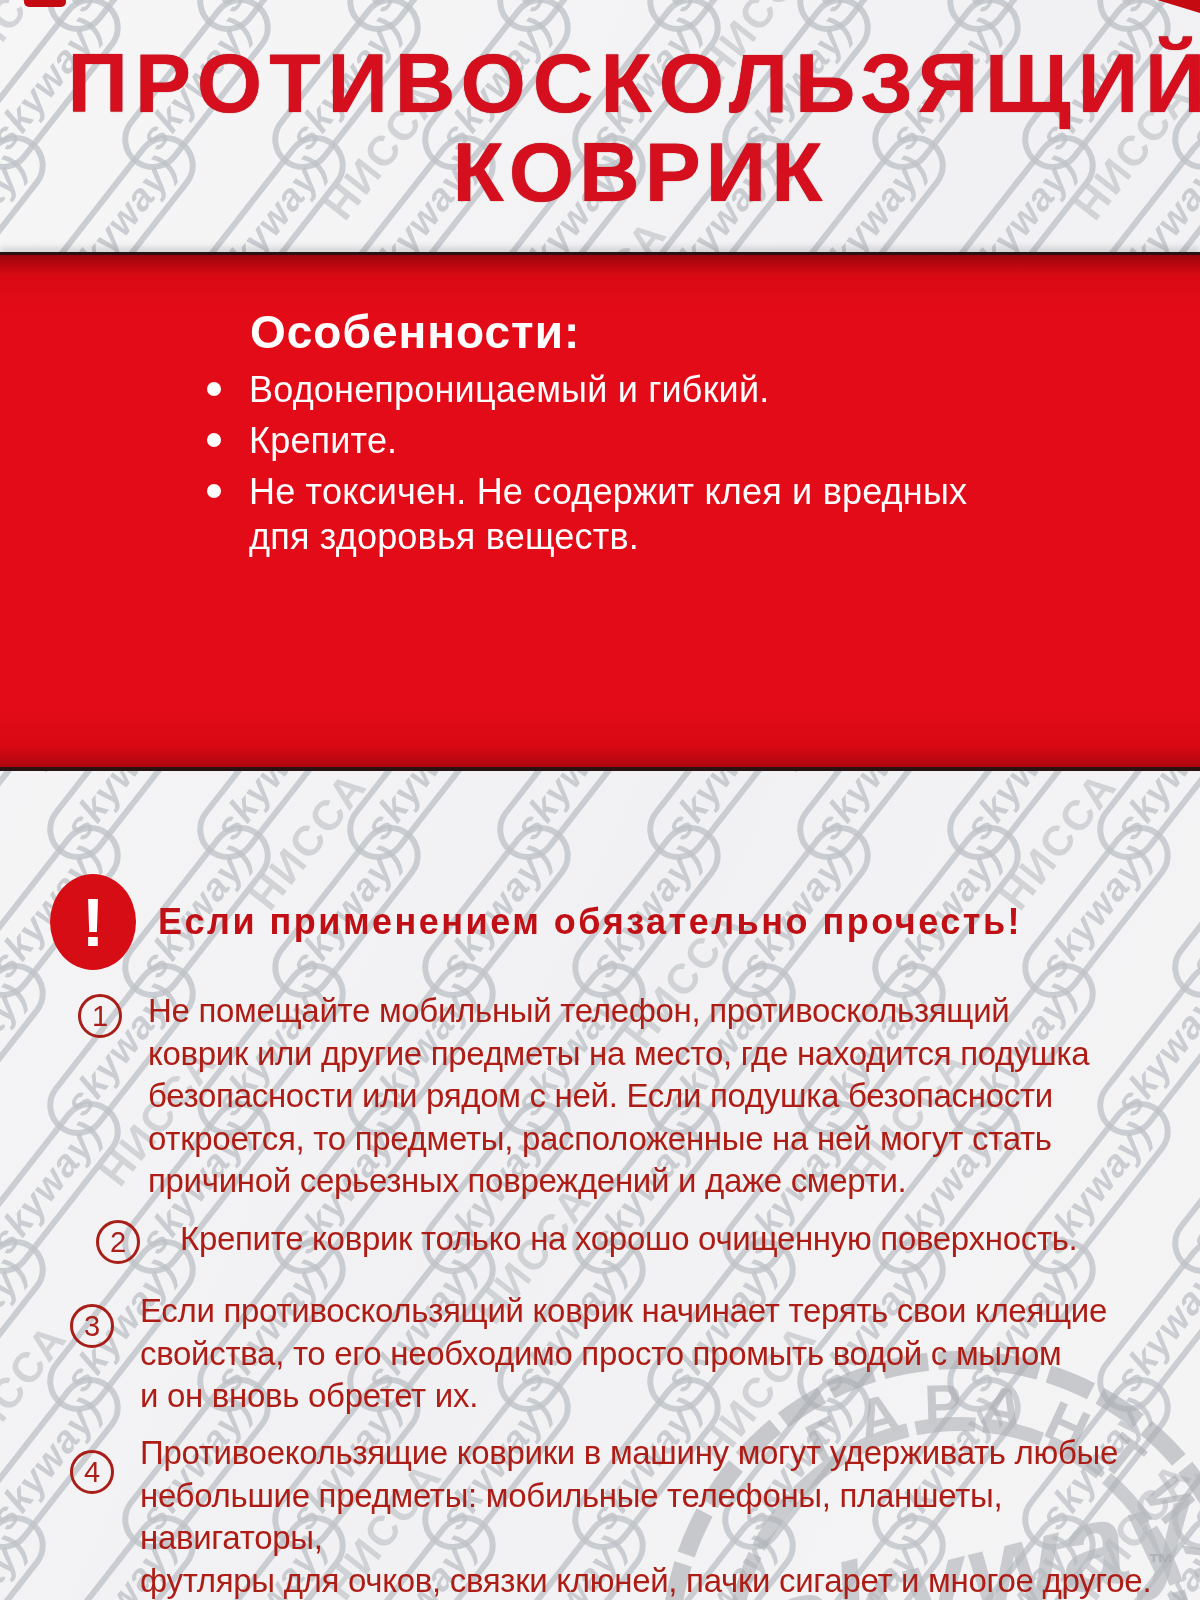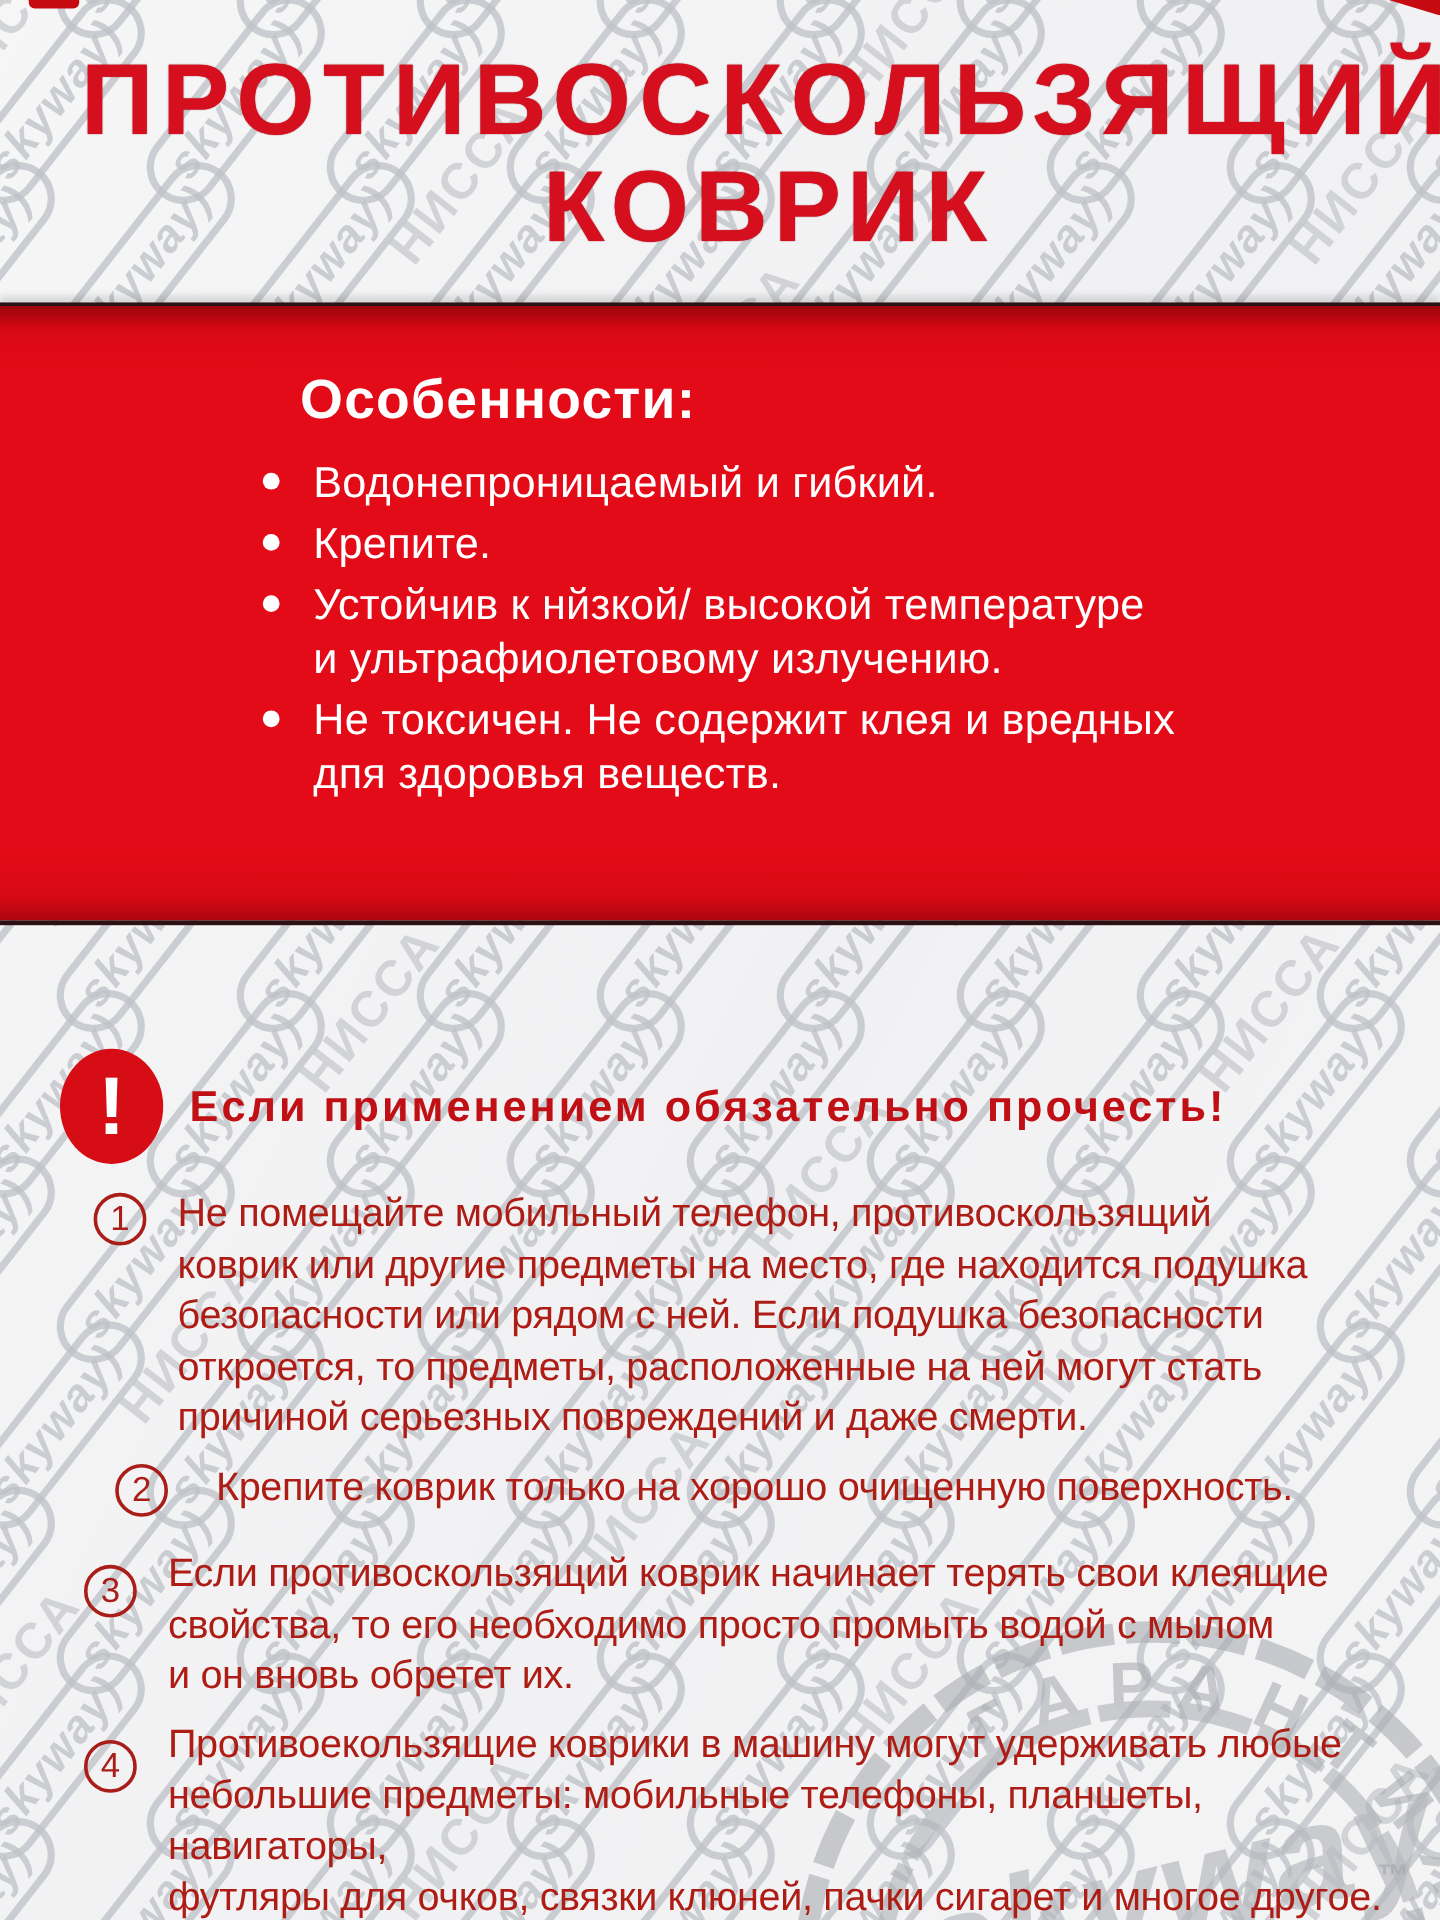--- a/index.html
+++ b/index.html
@@ -38,21 +38,21 @@
   .title-line1{font-size:84px;line-height:94px;letter-spacing:7px;}
   .title-line2{font-size:84px;line-height:84px;letter-spacing:5px;}
   
   .red-band{
     position:absolute;top:252px;left:0;width:100%;height:519px;z-index:2;box-sizing:border-box;
     background:linear-gradient(180deg,#9d040c 0%,#d90914 4%,#e30b17 11%,#e30b17 88%,#d80913 96%,#ad060f 100%);
     border-top:3px solid #2a1113;border-bottom:4px solid #2c1113;
     box-shadow:0 -5px 6px rgba(0,0,0,.12);
   }
   .features-heading{position:absolute;left:250px;top:50px;margin:0;font-size:46px;font-weight:bold;color:#ffffff;letter-spacing:1px;}
-  .features-list{position:absolute;left:205px;top:112px;width:800px;margin:12px;padding:0;list-style:none;}
+  .features-list{position:absolute;left:205px;top:112px;width:800px;margin:0;padding:0;list-style:none;}
   .features-list li{position:relative;padding-left:44px;margin-bottom:6px;}
   .feature-dot{position:absolute;left:2px;top:15px;width:14px;height:14px;border-radius:50%;background:#ffffff;}
   .feature-text{display:block;font-size:36px;line-height:45px;color:#ffffff;white-space:pre-line;letter-spacing:.2px;}
   
   .warning-row{position:absolute;top:874px;left:50px;z-index:2;display:flex;align-items:center;gap:22px;}
   .warn-icon{
     flex:none;width:86px;height:96px;border-radius:50%;background:#d60d15;
     display:flex;align-items:center;justify-content:center;
     color:#ffffff;font-size:68px;font-weight:bold;line-height:1;
   }
@@ -242,25 +242,20 @@
       <li>
         <span class="feature-dot"></span>
         <span class="feature-text">Водонепроницаемый и гибкий.</span>
       </li>
       <li>
         <span class="feature-dot"></span>
         <span class="feature-text">Крепите.</span>
       </li>
       <li>
         <span class="feature-dot"></span>
-        <span class="feature-text">Устойчив к нйзкой/ высокой температуре
-и ультрафиолетовому излучению.</span>
-      </li>
-      <li>
-        <span class="feature-dot"></span>
         <span class="feature-text">Не токсичен. Не содержит клея и вредных
 дпя здоровья веществ.</span>
       </li>
     </ul>
   </section>
 
   <section class="warning-row">
     <span class="warn-icon">
       <span>!</span>
     </span>

